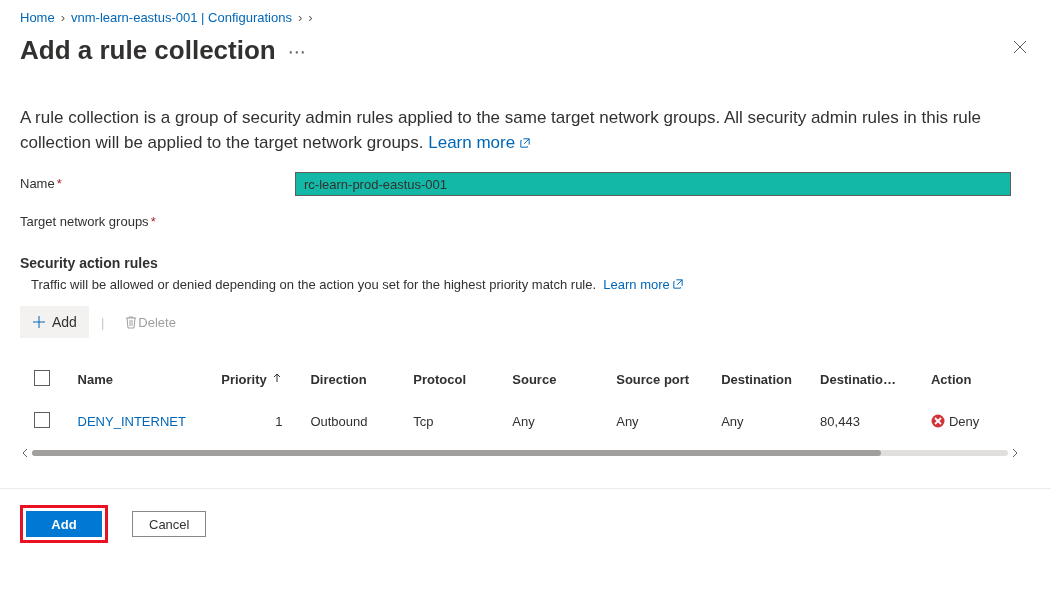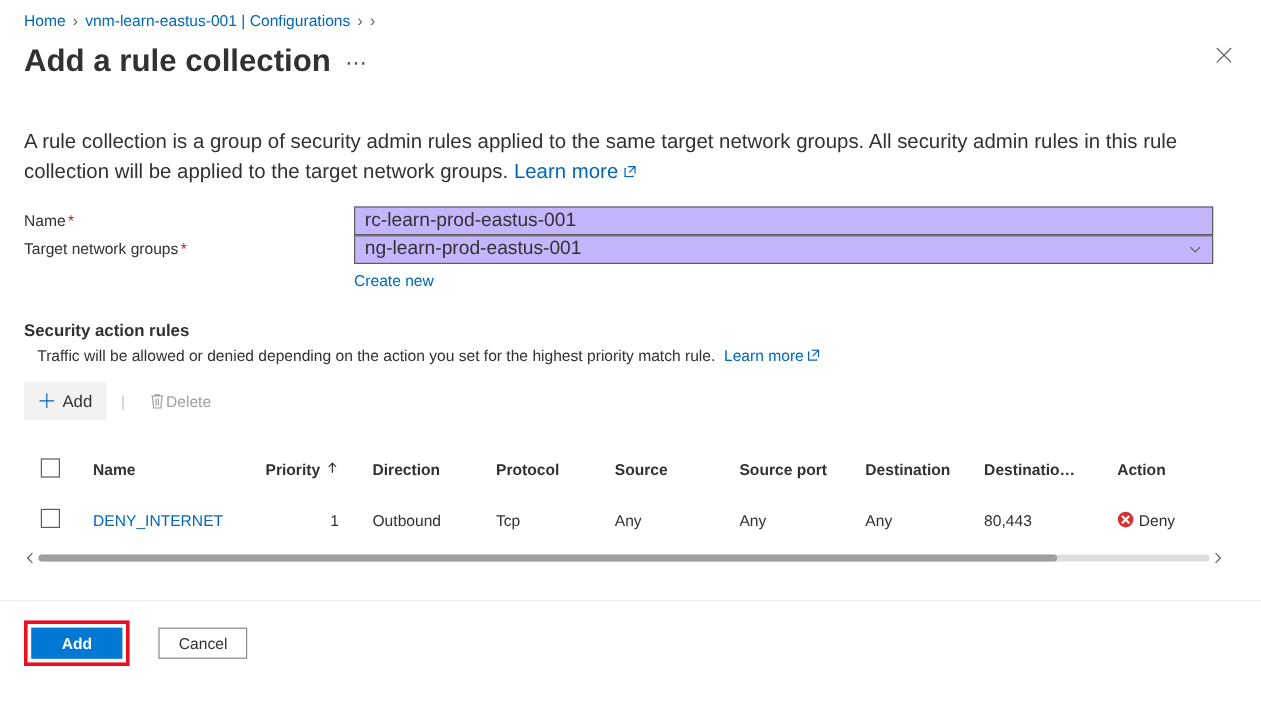--- a/index.html
+++ b/index.html
@@ -16,28 +16,28 @@
   .breadcrumb a { color: #0067b8; text-decoration: none; }
   .breadcrumb .sep { color: #605e5c; }
   .title-row { display: flex; align-items: center; justify-content: space-between; }
   .title-left { display: flex; align-items: center; gap: 12px; }
   h1 { font-size: 26px; font-weight: 600; margin: 4px 0 0 0; }
   .ellipsis { font-size: 18px; color: #605e5c; letter-spacing: 1px; cursor: pointer; padding-top:6px; }
   .close-x { font-size: 16px; color: #605e5c; cursor: pointer; padding: 4px; }
   .desc { margin-top: 40px; font-size: 17px; line-height: 1.45; color: #323130; max-width: 1000px; }
   .link { color: #0067b8; text-decoration: none; }
   .ext-icon { width: 10px; height: 10px; display: inline-block; vertical-align: 0px; }
-  .form-row { display: flex; align-items: flex-start; }
+  .form-row { display: flex; align-items: flex-start; margin-top: 14px; }
   .form-label { width: 275px; padding-top: 4px; font-size: 13px; }
   .req { color: #a4262c; margin-left: 2px; }
   .form-field { flex: 1; }
   .text-input, .select-input {
     width: 716px; height: 24px; border: 1px solid #605e5c;
-    padding: 2px 8px; font-family: inherit; font-size: 16px; color: #323130;
-    background: #c4b5fd;
+    padding: 2px 8px; font-family: inherit; font-size: 13px; color: #323130;
+    background: #14b8a6;
   }
   .select-input { display: flex; align-items: center; justify-content: space-between; cursor: pointer; }
   .chev { width: 12px; height: 12px; }
   .create-new { margin-top: 6px; }
   h3.section { font-size: 14px; font-weight: 600; margin: 26px 0 6px 0; }
   .toolbar { display: flex; align-items: center; gap: 12px; margin-top: 14px; }
   .btn-ghost {
     display: inline-flex; align-items: center; gap: 6px;
     background: #f3f2f1; border: none; padding: 6px 12px;
     font-size: 14px; color: #323130; cursor: pointer; height: 32px;
@@ -123,31 +123,20 @@
     </div>
     <div class="form-field">
       <input type="text" class="text-input" value="rc-learn-prod-eastus-001" style="">
     </div>
   </div>
 
   <div class="form-row">
     <div class="form-label">
       <span>Target network groups</span><span class="req">*</span>
     </div>
-    <div class="form-field">
-      <div class="select-input">
-        <span>ng-learn-prod-eastus-001</span>
-        <svg class="chev" viewBox="0 0 12 12">
-            <path d="M2 4 L6 8 L10 4" stroke="#605e5c" stroke-width="1" fill="none"></path>
-          </svg>
-      </div>
-      <div class="create-new">
-        <a href="#" class="link">Create new</a>
-      </div>
-    </div>
   </div>
 
   <h3 class="section">Security action rules</h3>
   <div style="font-size:13px;margin-left:11px;">
     <span>Traffic will be allowed or denied depending on the action you set for the highest priority match rule.</span>&nbsp;
     <a href="#" class="link">
       <span>Learn more</span>
       <svg class="ext-icon" viewBox="0 0 12 12">
           <path d="M4 1h7v7M11 1L5 7M9 10v1H1V3h1" stroke="#0067b8" stroke-width="1.2" fill="none"></path>
         </svg>

